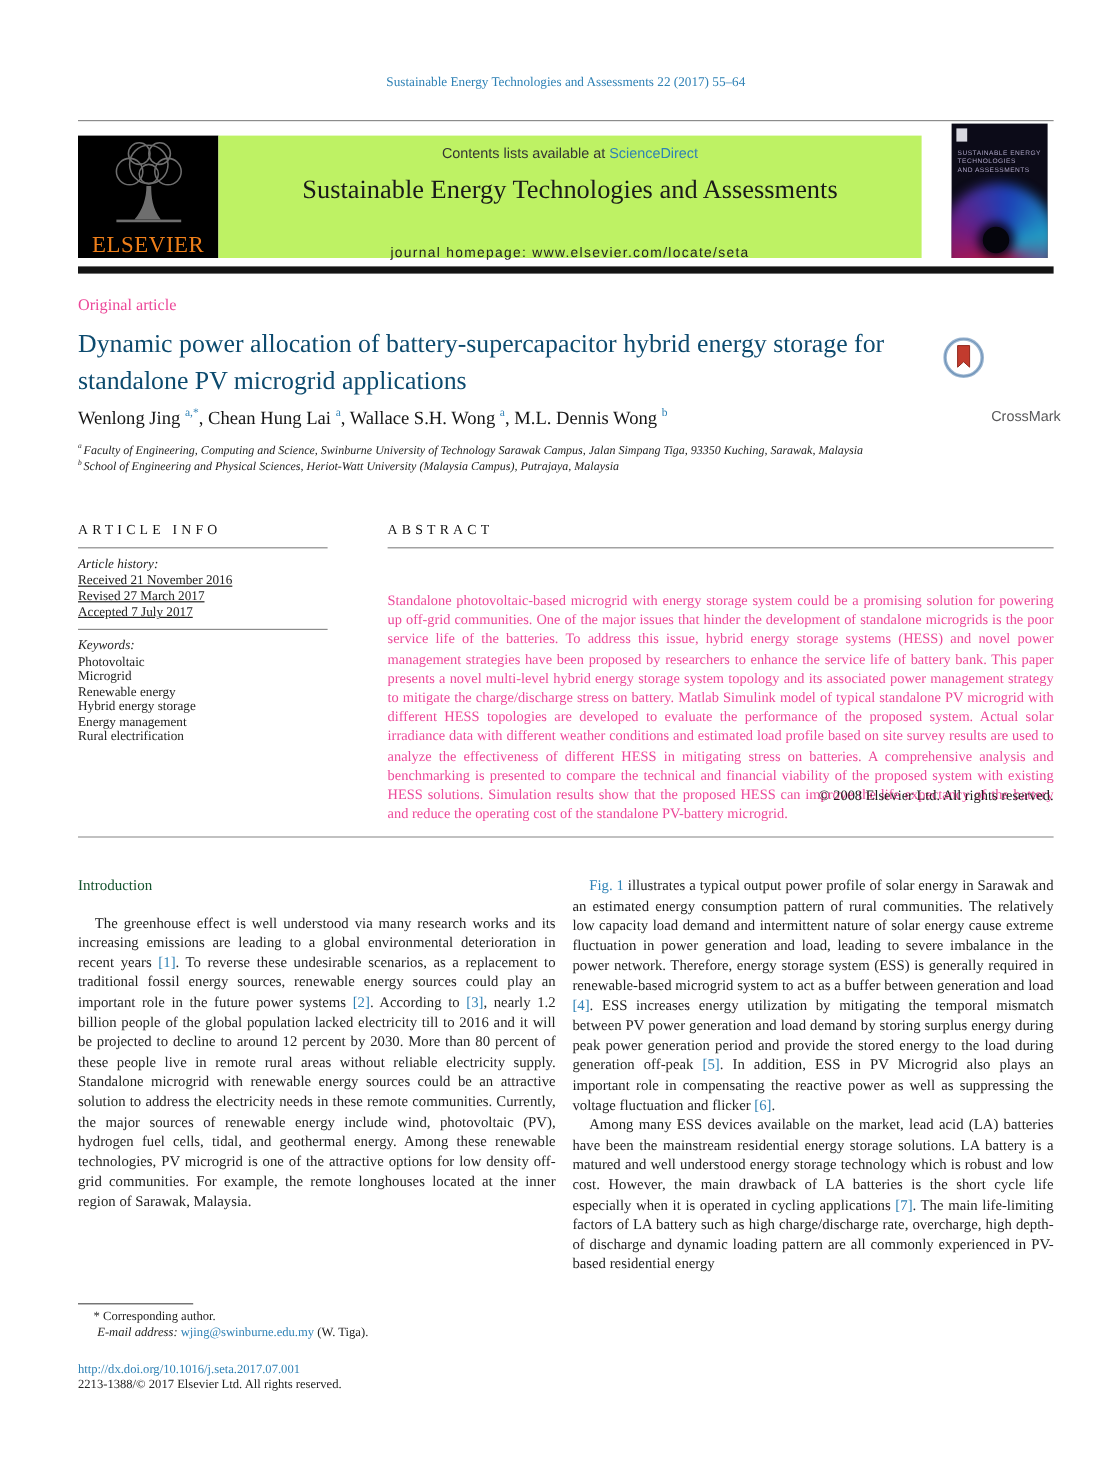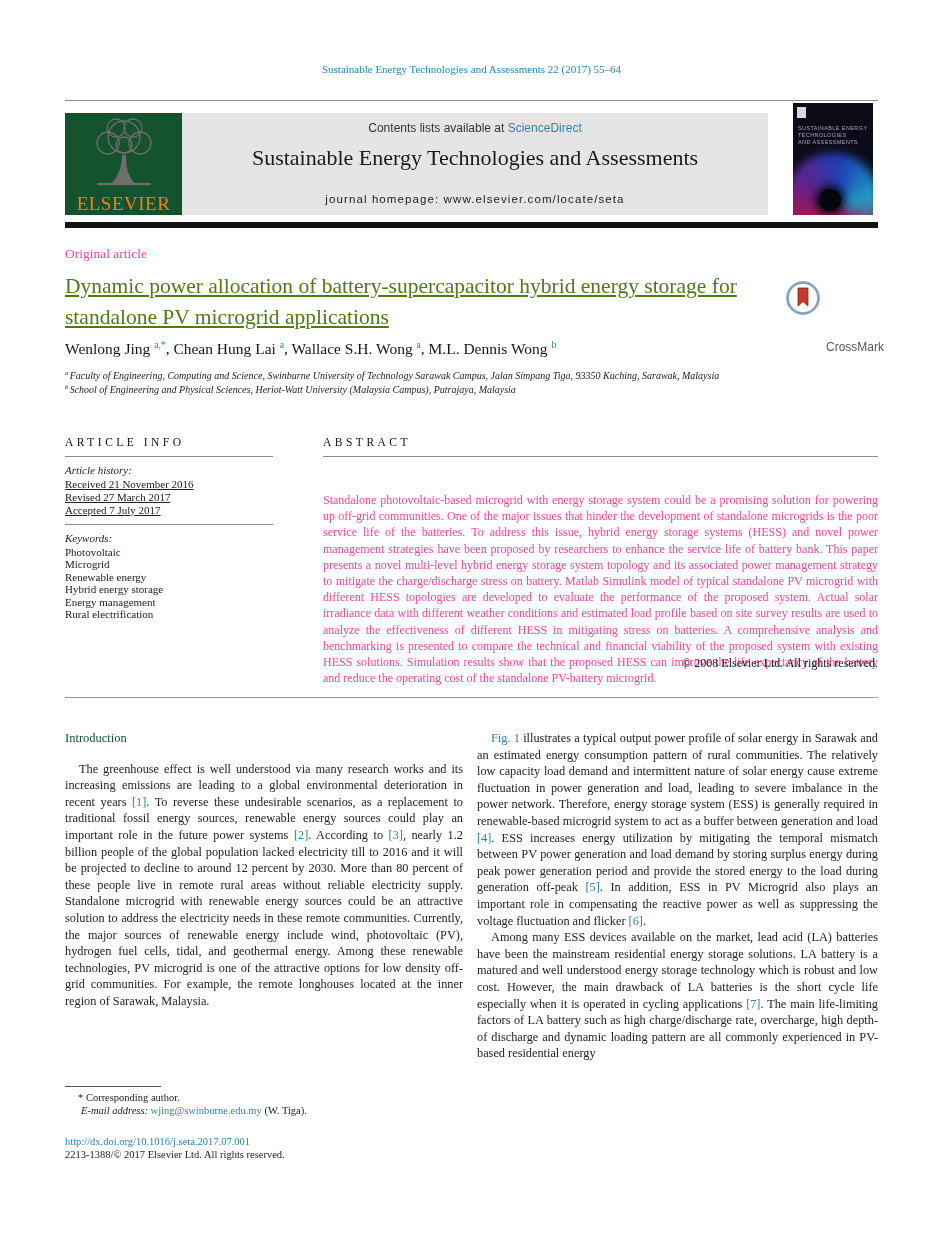--- a/index.html
+++ b/index.html
@@ -6,41 +6,41 @@
   body{width:925px;height:1234px;position:relative;font-family:"Liberation Serif",serif;color:#222;overflow:hidden;}
   .abs{position:absolute;}
   .link{color:#2e81b5;}
   .sup{vertical-align:super;font-size:62%;line-height:0;}
   .italic{font-style:italic;}
   .sans{font-family:"Liberation Sans",sans-serif;}
 
   #journal-ref{top:63px;left:65px;width:813px;text-align:center;font-size:11px;color:#2e81b5;}
   #top-rule{top:100px;left:65px;width:813px;height:1px;background:#8c8c8c;}
 
-  #elsevier-logo{top:113px;left:65px;width:117px;height:102px;background:#14532d;text-align:center;}
+  #elsevier-logo{top:113px;left:65px;width:117px;height:102px;background:#000000;text-align:center;}
   #elsevier-tree{margin-top:2px;}
   #elsevier-wordmark{font-size:19px;color:#ef7f1a;letter-spacing:.5px;margin-top:-2px;font-family:"Liberation Serif",serif;}
 
-  #header-band{top:113px;left:182px;width:586px;height:102px;background:#e5e5e5;}
+  #header-band{top:113px;left:182px;width:586px;height:102px;background:#bef264;}
   #contents-line{top:8px;left:0;width:586px;text-align:center;font-size:12px;color:#333;}
   #journal-title{top:32px;left:0;width:586px;text-align:center;font-size:22px;color:#1a1a1a;}
-  #homepage-line{top:80px;left:0;width:586px;text-align:center;font-size:11.5px;letter-spacing:1.1px;color:#222;}
+  #homepage-line{top:92px;left:0;width:586px;text-align:center;font-size:11.5px;letter-spacing:1.1px;color:#222;}
 
   #journal-cover{top:103px;left:793px;width:80px;height:112px;background:#0c0b18;overflow:hidden;}
   #journal-cover::before{content:"";position:absolute;width:95px;height:95px;left:-8px;top:50px;border-radius:50%;
     background:conic-gradient(from 220deg at 55% 55%, #d8173c, #7a1f8e, #1f46c8, #23b0d8, #b01560, #d8173c);
     filter:blur(5px);opacity:.9;}
   #journal-cover::after{content:"";position:absolute;width:22px;height:22px;left:26px;top:86px;border-radius:50%;background:#05050c;box-shadow:0 0 8px 4px rgba(10,5,25,.9);}
   #cover-emblem{position:absolute;top:4px;left:4px;width:9px;height:11px;background:#d8d8e0;z-index:2;}
   #cover-title{position:absolute;top:22px;left:5px;z-index:2;font-size:5.5px;line-height:7px;letter-spacing:.4px;color:#a9a1c2;font-family:"Liberation Sans",sans-serif;}
 
   #divider-bar{top:222px;left:65px;width:813px;height:6px;background:#141414;}
 
   #article-type{top:246px;left:65px;font-size:13.5px;color:#ec4899;}
-  #page-title{top:271px;left:65px;width:690px;font-size:21.5px;line-height:31px;color:#4d7c0f;text-decoration:underline;}
+  #page-title{top:271px;left:65px;width:690px;font-size:21.5px;line-height:31px;color:#0c4a6e;}
 
   #crossmark-badge{top:281px;left:786px;width:95px;height:36px;}
   #crossmark-label{position:absolute;left:40px;top:11px;font-size:12px;color:#58585a;font-family:"Liberation Sans",sans-serif;margin-top:48px;}
 
   #authors-line{top:340px;left:65px;width:780px;font-size:15.5px;color:#161616;}
   #affiliation-a{top:370px;left:65px;width:813px;font-size:10px;font-style:italic;color:#222;}
   #affiliation-b{top:384px;left:65px;width:813px;font-size:10px;font-style:italic;color:#222;}
 
   #article-info-heading{top:436px;left:65px;font-size:11.5px;letter-spacing:3.5px;color:#111;}
   #article-info-rule{top:456px;left:65px;width:208px;height:1px;background:#8c8c8c;}

